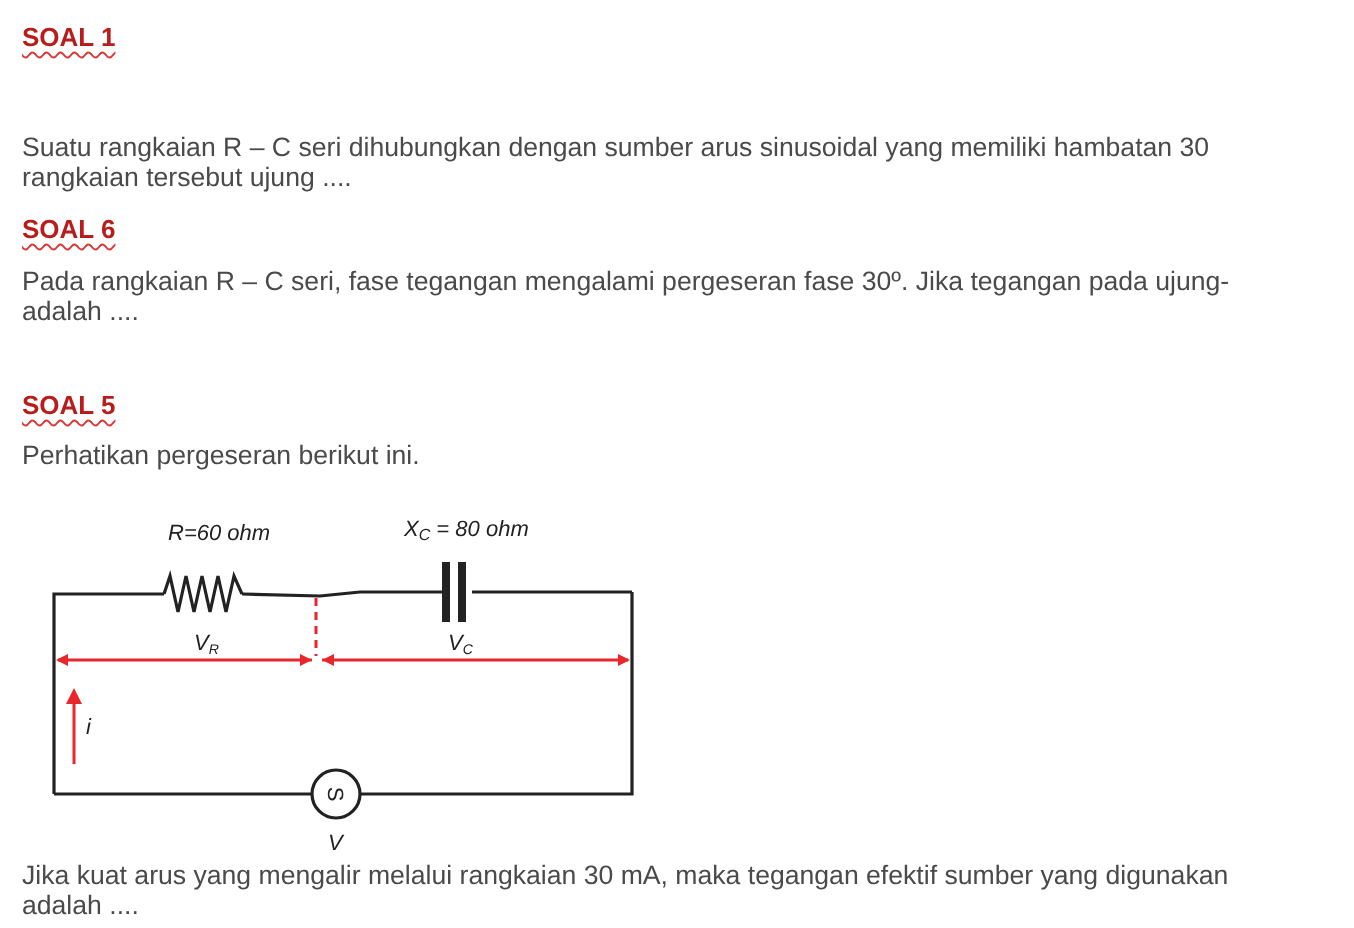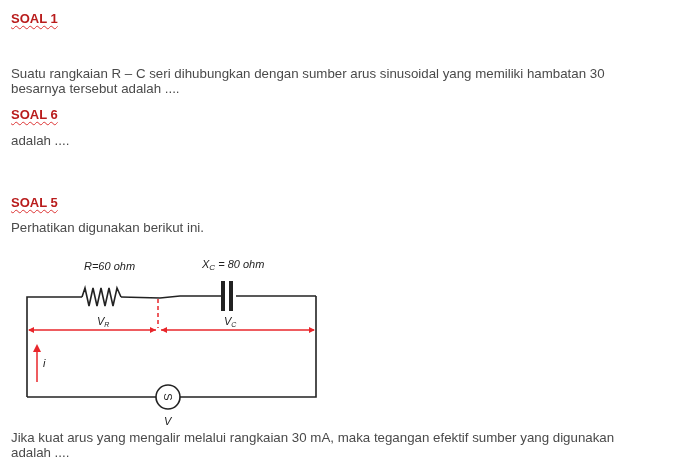--- a/index.html
+++ b/index.html
@@ -10,30 +10,31 @@
   .para { position: absolute; left: 11px; width: 660px; font-size: 13.3px; line-height: 15px; color: #4a4a4a; }
   svg { position: absolute; left: 0; top: 0; }
   .clabel { font-family: "Liberation Sans", sans-serif; font-style: italic; font-size: 11px; fill: #222; }
 </style>
 </head>
 <body>
 
 <div class="heading" style="top:11px;">SOAL 1</div>
 <div class="para" style="top:37px;margin-top:29px;">
   <div>Suatu rangkaian R – C seri dihubungkan dengan sumber arus sinusoidal yang memiliki hambatan 30</div>
-  <div>besarnya tersebut adalah ....</div>
+  <div>rangkaian tersebut ujung ....</div>
 </div>
 
 <div class="heading" style="top:107px;">SOAL 6</div>
 <div class="para" style="top:133px;">
+  <div>Pada rangkaian R – C seri, fase tegangan mengalami pergeseran fase 30º. Jika tegangan pada ujung-</div>
   <div>adalah ....</div>
 </div>
 
 <div class="heading" style="top:195px;">SOAL 5</div>
-<div class="para" style="top:220px;">Perhatikan digunakan berikut ini.</div>
+<div class="para" style="top:220px;">Perhatikan pergeseran berikut ini.</div>
 
 <svg width="677" height="464">
 
   <text class="clabel" x="84" y="270"><tspan>R=60 ohm</tspan></text>
   <text class="clabel" x="202" y="268"><tspan>X</tspan><tspan font-size="8" dy="2">C</tspan><tspan dy="-2"> = 80 ohm</tspan></text>
 
   <g stroke="#222" stroke-width="1.6" fill="none">
     <polyline points="27,397 27,297 82,297"></polyline>
     <polyline points="82,297 85,288 89,306 93,288 97,306 101,288 105,306 109,288 113,306 117,288 121,297"></polyline>
     <polyline points="121,297 160,298 180,296 222,296"></polyline>

